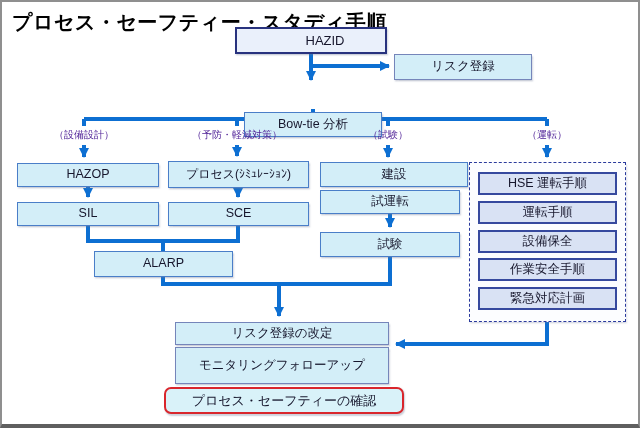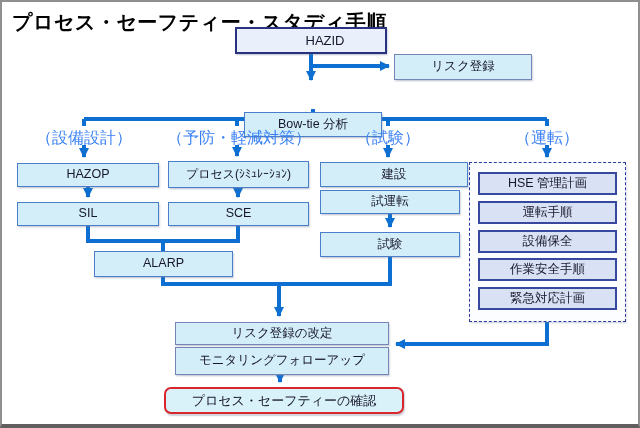--- a/index.html
+++ b/index.html
@@ -19,21 +19,21 @@
   }
   .box-hazid{background:#eaf0fb;border:2.5px solid #28327e;font-size:13px;}
   .box-thin{border:1.5px solid #7585ba;}
   .box-red{border:2.5px solid #d9262c;background:#d9f2f9;font-size:13px;}
   .box-op{background:#d9e2f4;border:2px solid #36499e;box-shadow:none;}
   .dashed-area{
     position:absolute;box-sizing:border-box;border:1.6px dashed #2a3a9c;background:#fcfdff;
     box-shadow:1px 1.5px 1.5px rgba(110,120,150,0.25);
   }
   .branch-label{
-    position:absolute;font-size:16px;color:#3b82f6;text-align:center;white-space:nowrap;line-height:1;
+    position:absolute;font-size:10px;color:#4c1d95;text-align:center;white-space:nowrap;line-height:1;
   }
   svg.wires{position:absolute;left:0;top:0;width:640px;height:428px;pointer-events:none;}
   .small-kata{font-size:12px;}
 </style>
 </head>
 <body>
 
 <div class="canvas">
 
   <svg class="wires" viewBox="0 0 640 428">
@@ -83,23 +83,23 @@
   <div class="box small-kata" style="left:166px;top:159px;width:141px;height:27px;">プロセス(ｼﾐｭﾚｰｼｮﾝ)</div>
   <div class="box" style="left:166px;top:200px;width:141px;height:24px;">SCE</div>
 
   <div class="box" style="left:92px;top:249px;width:139px;height:26px;">ALARP</div>
 
   <div class="box" style="left:318px;top:160px;width:148px;height:25px;">建設</div>
   <div class="box" style="left:318px;top:188px;width:140px;height:24px;">試運転</div>
   <div class="box" style="left:318px;top:230px;width:140px;height:25px;">試験</div>
 
   <div class="dashed-area" style="left:467px;top:160px;width:157px;height:160px;"></div>
-  <div class="box box-op" style="left:476px;top:170px;width:139px;height:23px;">HSE 管理計画</div>
+  <div class="box box-op" style="left:476px;top:170px;width:139px;height:23px;">HSE 運転手順</div>
   <div class="box box-op" style="left:476px;top:199px;width:139px;height:23px;">運転手順</div>
   <div class="box box-op" style="left:476px;top:228px;width:139px;height:23px;">設備保全</div>
   <div class="box box-op" style="left:476px;top:256px;width:139px;height:23px;">作業安全手順</div>
   <div class="box box-op" style="left:476px;top:285px;width:139px;height:23px;">緊急対応計画</div>
 
   <div class="box box-thin" style="left:173px;top:320px;width:214px;height:23px;">リスク登録の改定</div>
-  <div class="box box-thin" style="left:173px;top:345px;width:214px;height:28px;">モニタリングフォローアップ</div>
+  <div class="box box-thin" style="left:173px;top:345px;width:214px;height:37px;">モニタリングフォローアップ</div>
   <div class="box box-red" style="left:162px;top:385px;width:240px;height:27px;border-radius:7px;">プロセス・セーフティーの確認</div>
 
 </div>
 
 </body></html>

